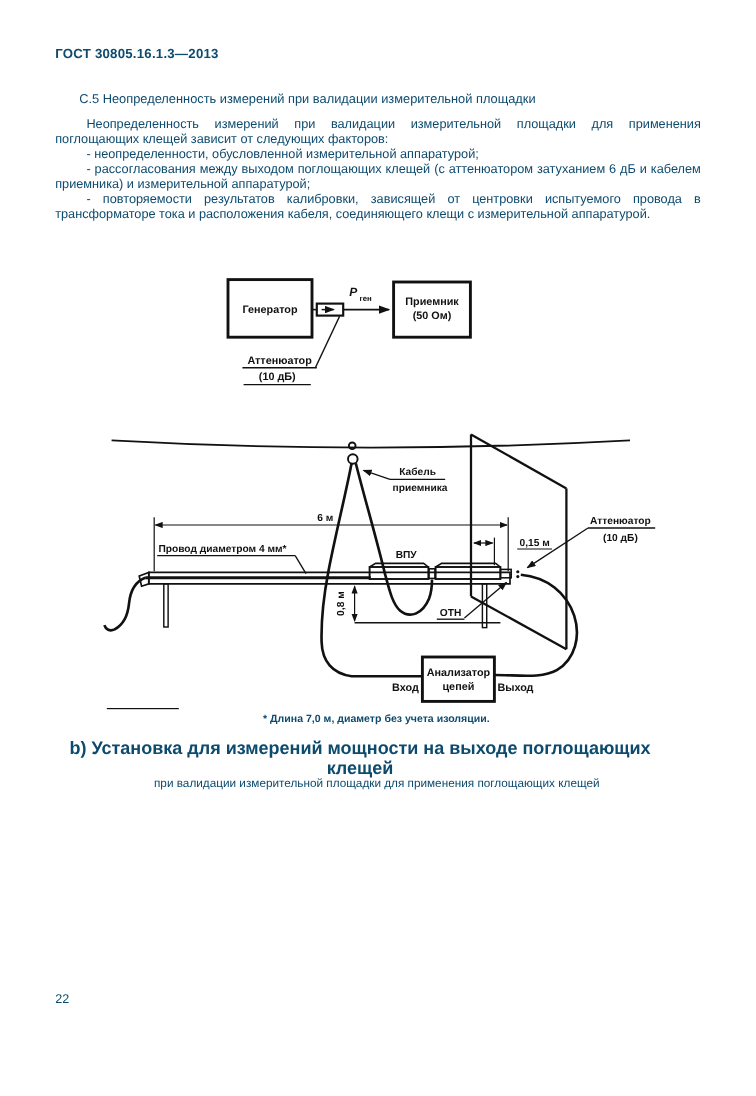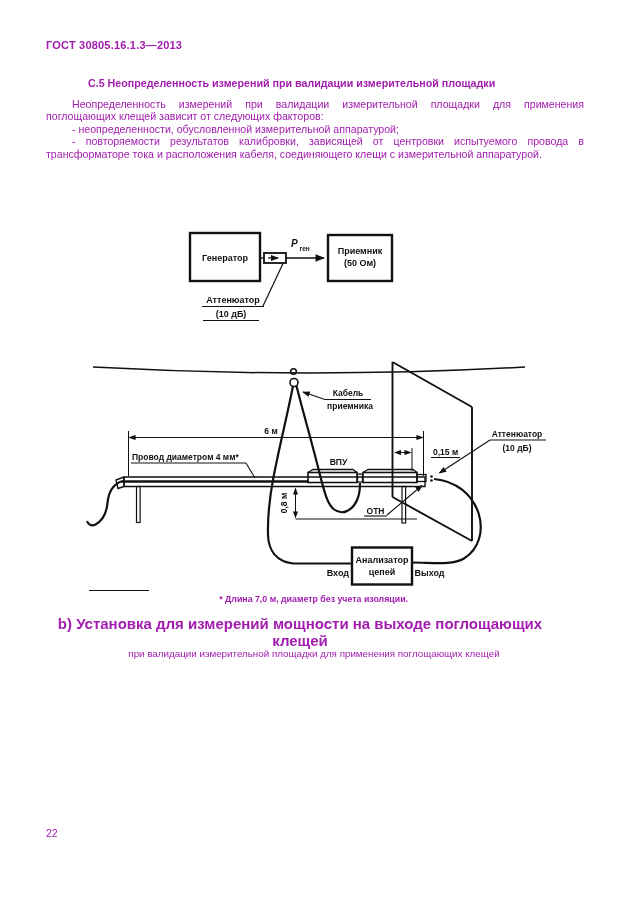--- a/index.html
+++ b/index.html
@@ -1,23 +1,23 @@
 <!DOCTYPE html>
 <html><head>
 <meta charset="utf-8">
 <style>
   html,body { margin:0; padding:0; background:#e8e8e8; }
   .page {
     position:relative; width:630px; height:913px; background:#ffffff;
-    font-family:"Liberation Sans", sans-serif; color:#a21caf;
+    font-family:"Liberation Sans", sans-serif; color:#0c4a6e;
     margin:0 auto; overflow:hidden;
   }
   .abs { position:absolute; }
   .doc-header { left:46px; top:39px; font-size:11px; font-weight:bold; letter-spacing:0.2px; }
-  .sec-heading { left:62px; top:77px; width:538px; font-size:10.7px; font-weight:bold; text-indent:26px; }
+  .sec-heading { left:40px; top:77px; width:538px; font-size:10.7px; font-weight:normal; text-indent:26px; }
   .body-text { left:46px; top:98px; width:538px; font-size:10.6px; line-height:12.45px; text-align:justify; }
   .body-text p { margin:0; text-indent:26px; }
   .cap-a { left:94px; top:325px; width:400px; text-align:center; font-size:9.3px; font-weight:bold; }
   .cap-b { left:50px; top:615px; width:500px; text-align:center; font-size:15px; font-weight:bold; }
   .fig-cap { left:49px; top:647px; width:530px; text-align:center; font-size:9.8px; line-height:13px; }
   .footnote-rule { left:89px; top:590px; width:60px; border-top:1.6px solid #111; height:0; }
   .footnote { left:88px; top:594px; width:320px; font-size:8.8px; font-weight:bold;text-align:right; }
   .page-num { left:46px; top:827px; font-size:10.5px; }
   svg.diagram { position:absolute; left:0; top:0; }
   .t  { font-family:"Liberation Sans", sans-serif; font-weight:bold; fill:#111; }
@@ -30,20 +30,21 @@
 
 <div class="page">
 
   <div class="abs doc-header">ГОСТ 30805.16.1.3—2013</div>
 
   <div class="abs sec-heading">С.5 Неопределенность измерений при валидации измерительной площадки</div>
 
   <div class="abs body-text">
     <p>Неопределенность измерений при валидации измерительной площадки для применения поглощающих клещей зависит от следующих факторов:</p>
     <p>- неопределенности, обусловленной измерительной аппаратурой;</p>
+    <p>- рассогласования между выходом поглощающих клещей (с аттенюатором затуханием 6 дБ и кабелем приемника) и измерительной аппаратурой;</p>
     <p>- повторяемости результатов калибровки, зависящей от центровки испытуемого провода в трансформаторе тока и расположения кабеля, соединяющего клещи с измерительной аппаратурой.</p>
   </div>
 
   <svg class="diagram" width="630" height="913" viewBox="0 0 630 913" xmlns="http://www.w3.org/2000/svg">
     <defs>
       <marker id="ah" viewBox="0 0 8 6" refX="7" refY="3" markerWidth="7" markerHeight="5.2" orient="auto-start-reverse">
         <path d="M0,0 L8,3 L0,6 Z" fill="#111"></path>
       </marker>
     </defs>
 

